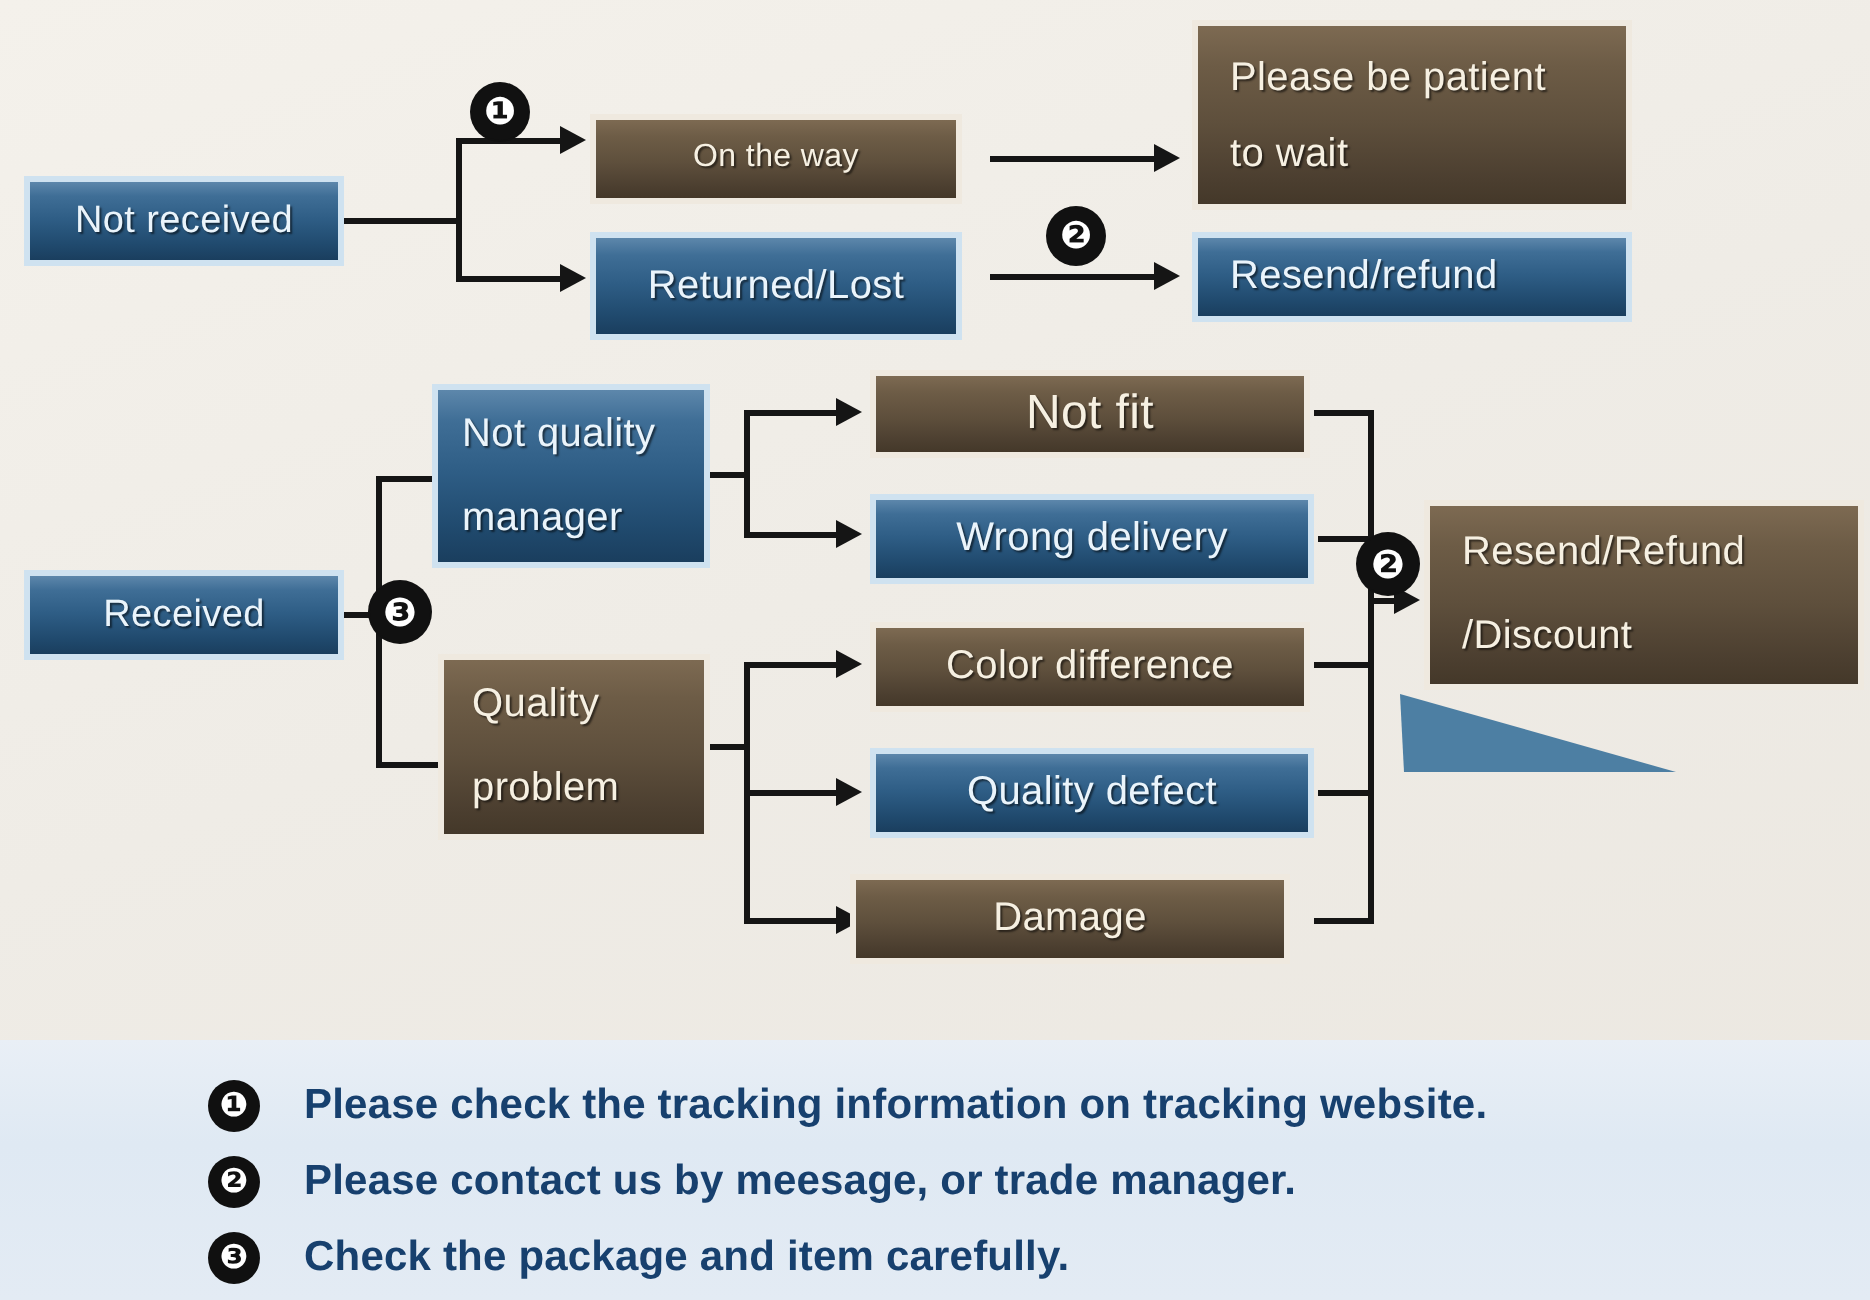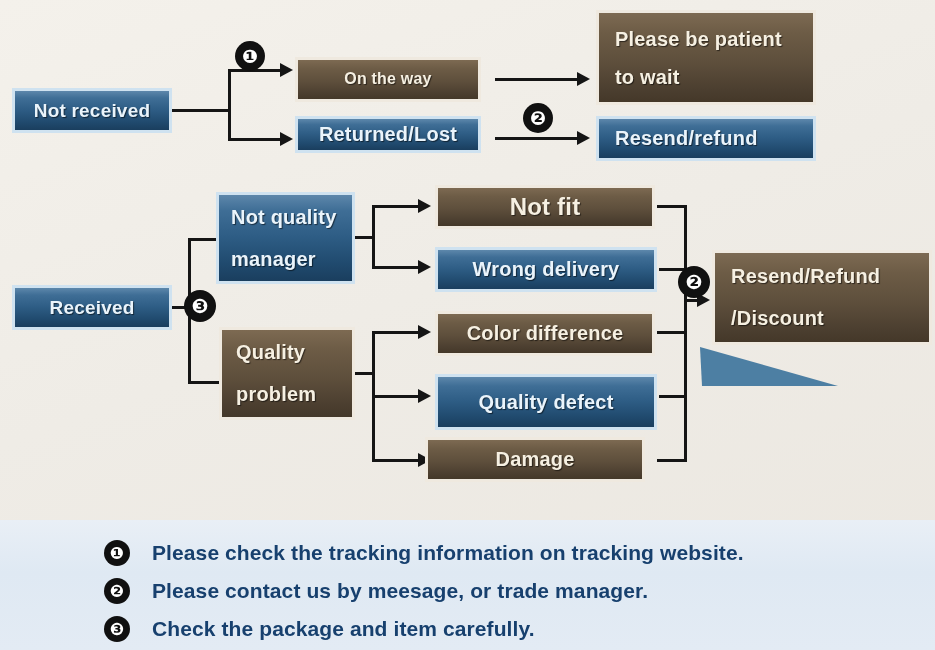--- a/index.html
+++ b/index.html
@@ -18,21 +18,21 @@
     overflow: hidden;
     background: linear-gradient(160deg, #f4f1eb 0%, #efece6 45%, #ebe7e0 100%);
   }
   
   .node {
     position: absolute;
     box-sizing: border-box;
     display: flex;
     align-items: center;
     color: #f3efe6;
-    font-weight: bold;
+    font-weight: normal;
     letter-spacing: 0.2px;
     text-shadow: 1px 1px 1px rgba(0,0,0,0.55);
     line-height: 1.15;
     white-space: pre-line;
     overflow: hidden;
   }
   .node.center { justify-content: center; text-align: center; }
   .node.left   { justify-content: flex-start; text-align: left; }
 
   
@@ -149,21 +149,21 @@
   <div class="hline" style="left:228px; top:69px; width:54px;"></div>
   <div class="arrowhead" style="left:280px; top:63px;"></div>
 
   <div class="hline" style="left:228px; top:138px; width:54px;"></div>
   <div class="arrowhead" style="left:280px; top:132px;"></div>
 
   <div class="circnum" style="left:236px; top:42px; width:28px; height:28px; font-size:19px;">❶</div>
 
   <div class="node brown center" style="left:295px; top:57px; width:186px; height:45px; font-size:16px;">On the way</div>
 
-  <div class="node blue center" style="left:295px; top:116px; width:186px; height:37px; font-size:20px;">Returned/Lost</div>
+  <div class="node blue center" style="left:295px; top:116px; width:186px; height:54px; font-size:20px;">Returned/Lost</div>
 
   <div class="hline" style="left:495px; top:78px; width:84px;"></div>
   <div class="arrowhead" style="left:577px; top:72px;"></div>
 
   <div class="hline" style="left:495px; top:137px; width:84px;"></div>
   <div class="arrowhead" style="left:577px; top:131px;"></div>
 
   <div class="circnum" style="left:524px; top:104px; width:28px; height:28px; font-size:19px;">❷</div>
 
   <div class="node brown left" style="left:596px; top:10px; width:220px; height:95px; font-size:20px; padding-left:16px; line-height:1.9;">Please be patient
@@ -205,21 +205,21 @@
   <div class="arrowhead" style="left:418px; top:389px;"></div>
   <div class="hline" style="left:372px; top:459px; width:48px;"></div>
   <div class="arrowhead" style="left:418px; top:453px;"></div>
 
   <div class="node brown center" style="left:435px; top:185px; width:220px; height:44px; font-size:24px;">Not fit</div>
 
   <div class="node brown center" style="left:435px; top:311px; width:220px; height:45px; font-size:20px;">Color difference</div>
 
   <div class="node blue center" style="left:435px; top:247px; width:222px; height:45px; font-size:20px;">Wrong delivery</div>
 
-  <div class="node blue center" style="left:435px; top:374px; width:222px; height:56px; font-size:20px;">Quality defect</div>
+  <div class="node blue center" style="left:435px; top:374px; width:222px; height:45px; font-size:20px;">Quality defect</div>
 
   <div class="node brown center" style="left:425px; top:437px; width:220px; height:45px; font-size:20px;">Damage</div>
 
   <div class="hline" style="left:657px; top:205px; width:30px;"></div>
   <div class="hline" style="left:659px; top:268px; width:28px;"></div>
   <div class="hline" style="left:657px; top:331px; width:30px;"></div>
   <div class="hline" style="left:659px; top:395px; width:28px;"></div>
   <div class="hline" style="left:657px; top:459px; width:30px;"></div>
   <div class="vline" style="left:684px; top:205px; height:257px;"></div>
   <div class="hline" style="left:684px; top:299px; width:20px;"></div>

